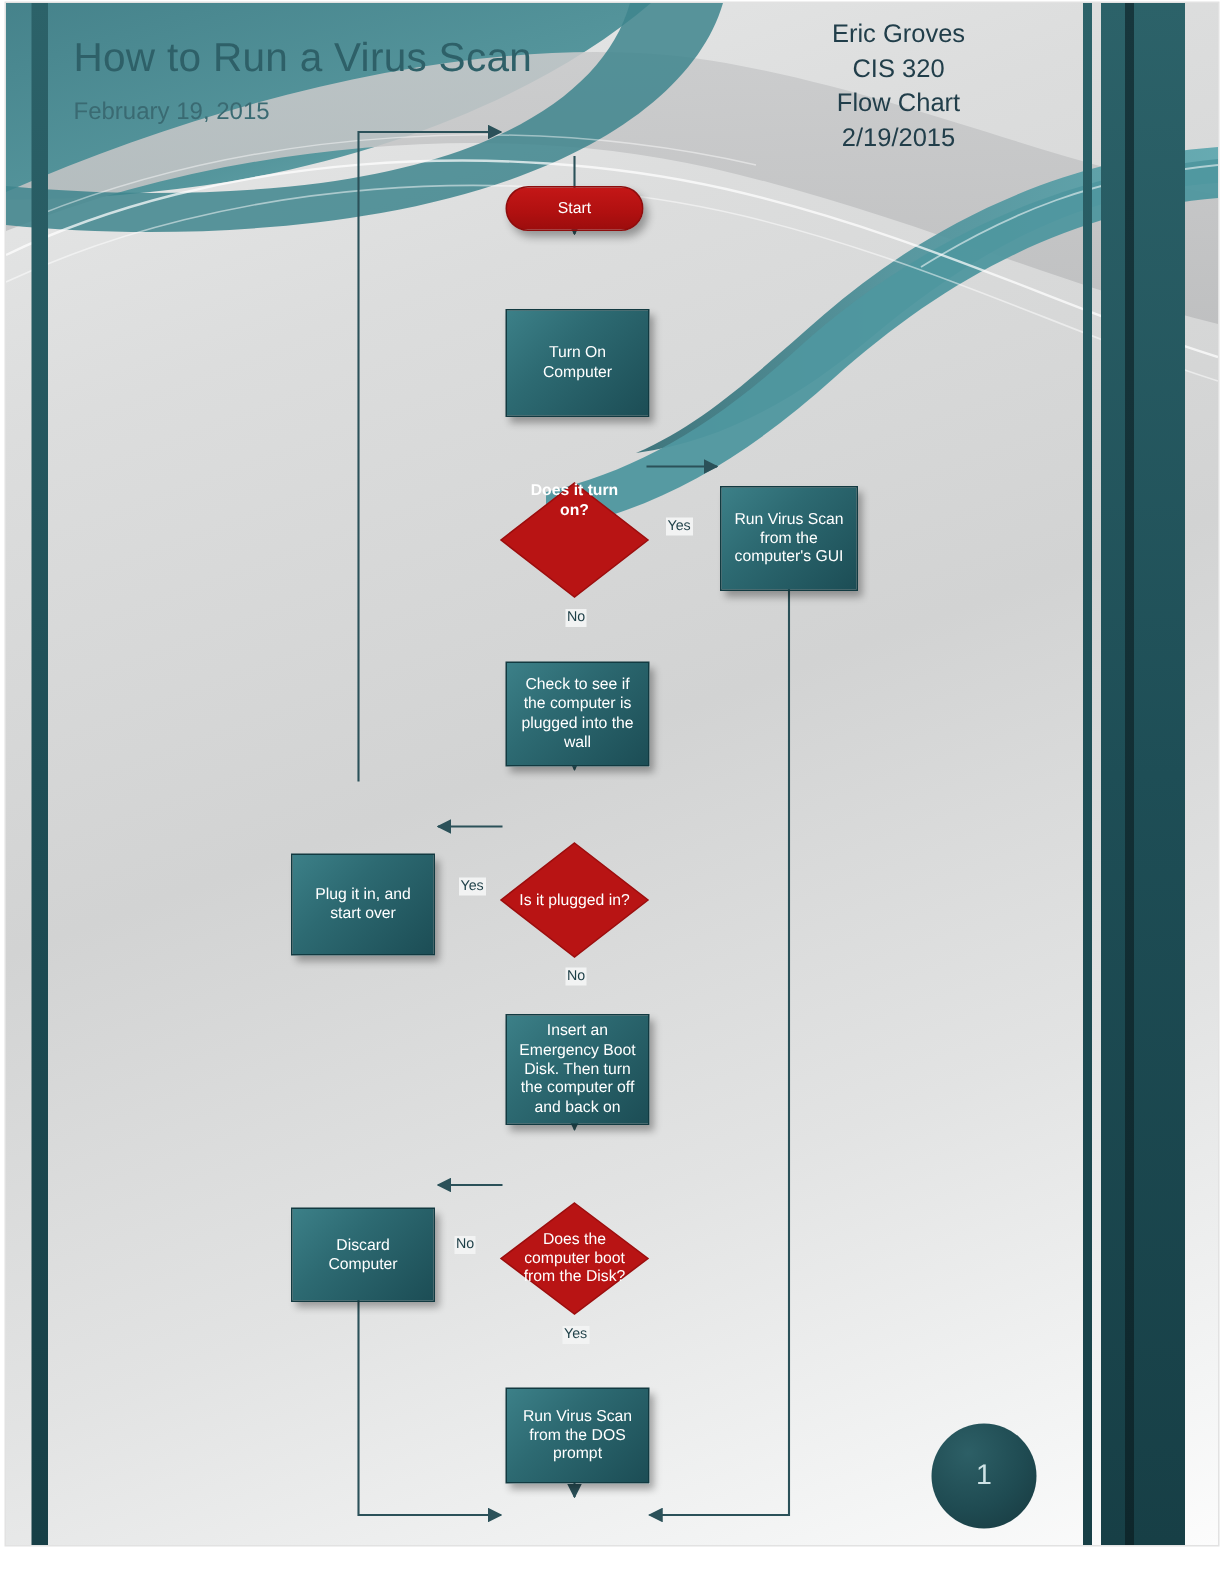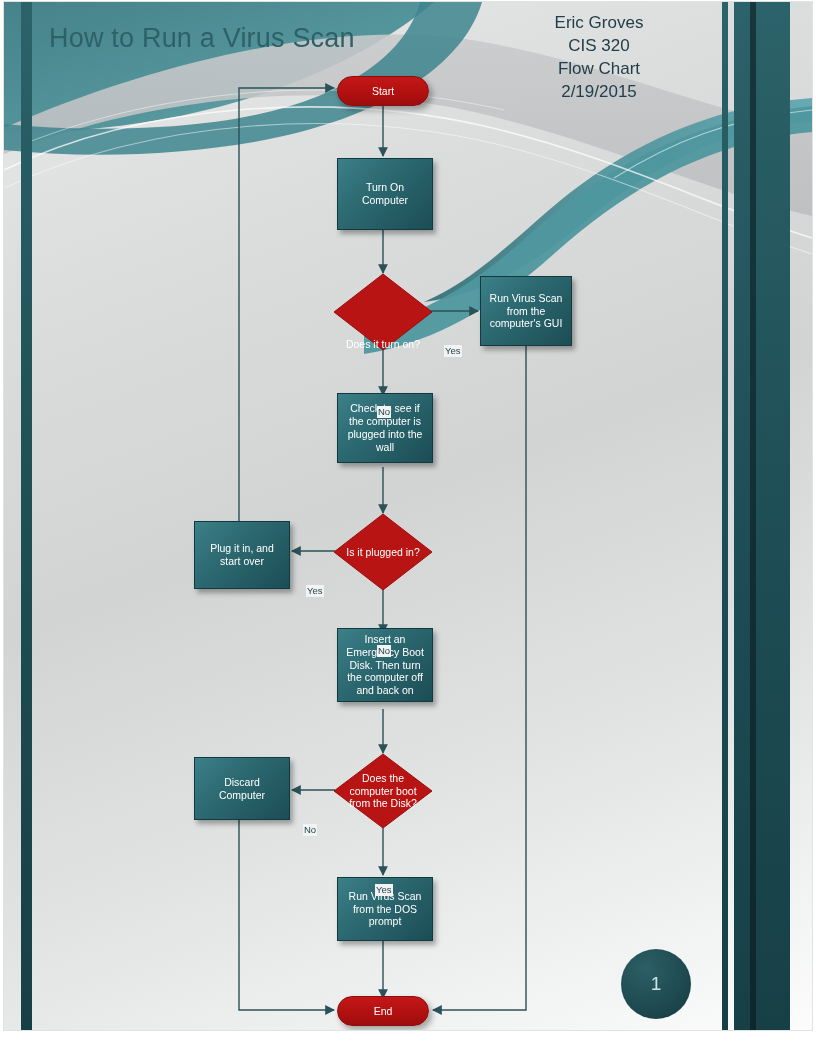--- a/index.html
+++ b/index.html
@@ -91,20 +91,21 @@
   .node {
     position: absolute;
     box-sizing: border-box;
     display: flex;
     align-items: center;
     justify-content: center;
     text-align: center;
     color: #ffffff;
     line-height: 1.22;
     font-size: 10.5px;
+    margin-top: 48px;
   }
   .node-proc {
     background: linear-gradient(135deg, #3c8088 0%, #2d6a72 38%, #1c4d55 100%);
     border: 1px solid #123a41;
     box-shadow: 3px 4px 5px rgba(0,0,0,.32);
     padding: 3px 6px;
   }
   .node-term {
     background: linear-gradient(180deg, #c41717 0%, #b01010 60%, #9c0d0d 100%);
     border-radius: 24px;
@@ -193,20 +194,21 @@
 
       <rect x="718" y="0" width="6" height="1028" fill="url(#barGrad)"></rect>
       <rect x="730" y="0" width="16" height="1028" fill="url(#barGrad)"></rect>
       <rect x="746" y="0" width="6" height="1028" fill="url(#barGradDark)"></rect>
       <rect x="752" y="0" width="6" height="1028" fill="url(#barGrad)"></rect>
       <rect x="758" y="0" width="28" height="1028" fill="url(#barGrad)"></rect>
     </svg>
 
     <div id="title-block">
       <div id="doc-title">How to Run a Virus Scan</div>
+      <div id="doc-subtitle">February 19, 2015</div>
     </div>
 
     <div id="meta-block">
       <div>Eric Groves</div>
       <div>CIS 320</div>
       <div>Flow Chart</div>
       <div>2/19/2015</div>
     </div>
 
     <svg id="flow" viewBox="0 0 808 1028" preserveAspectRatio="none">
@@ -251,21 +253,21 @@
 
       <div class="node node-term" style="left:333px; top:74px; width:92px; height:30px;">
         <span>Start</span>
       </div>
 
       <div class="node node-proc" style="left:333px; top:156px; width:96px; height:72px;justify-content:center;">
         <span>Turn On Computer</span>
       </div>
 
       <div class="node node-dec" style="left:329px; top:271px; width:100px; height:78px; position:absolute;
-                  display:flex; align-items:flex-end; justify-content:center;">
+                  display:flex; align-items:flex-start; justify-content:center;font-weight:bold;">
         <svg class="dec-shape" viewBox="0 0 100 78" preserveAspectRatio="none">
           <polygon points="50,1 99,39 50,77 1,39" fill="#b81414" stroke="#9c0d0d" stroke-width="1"></polygon>
         </svg>
         <span class="dec-label">Does it turn on?</span>
       </div>
 
       <div class="node node-proc" style="left:476px; top:274px; width:92px; height:70px;">
         <span>Run Virus Scan from the computer's GUI</span>
       </div>
 

